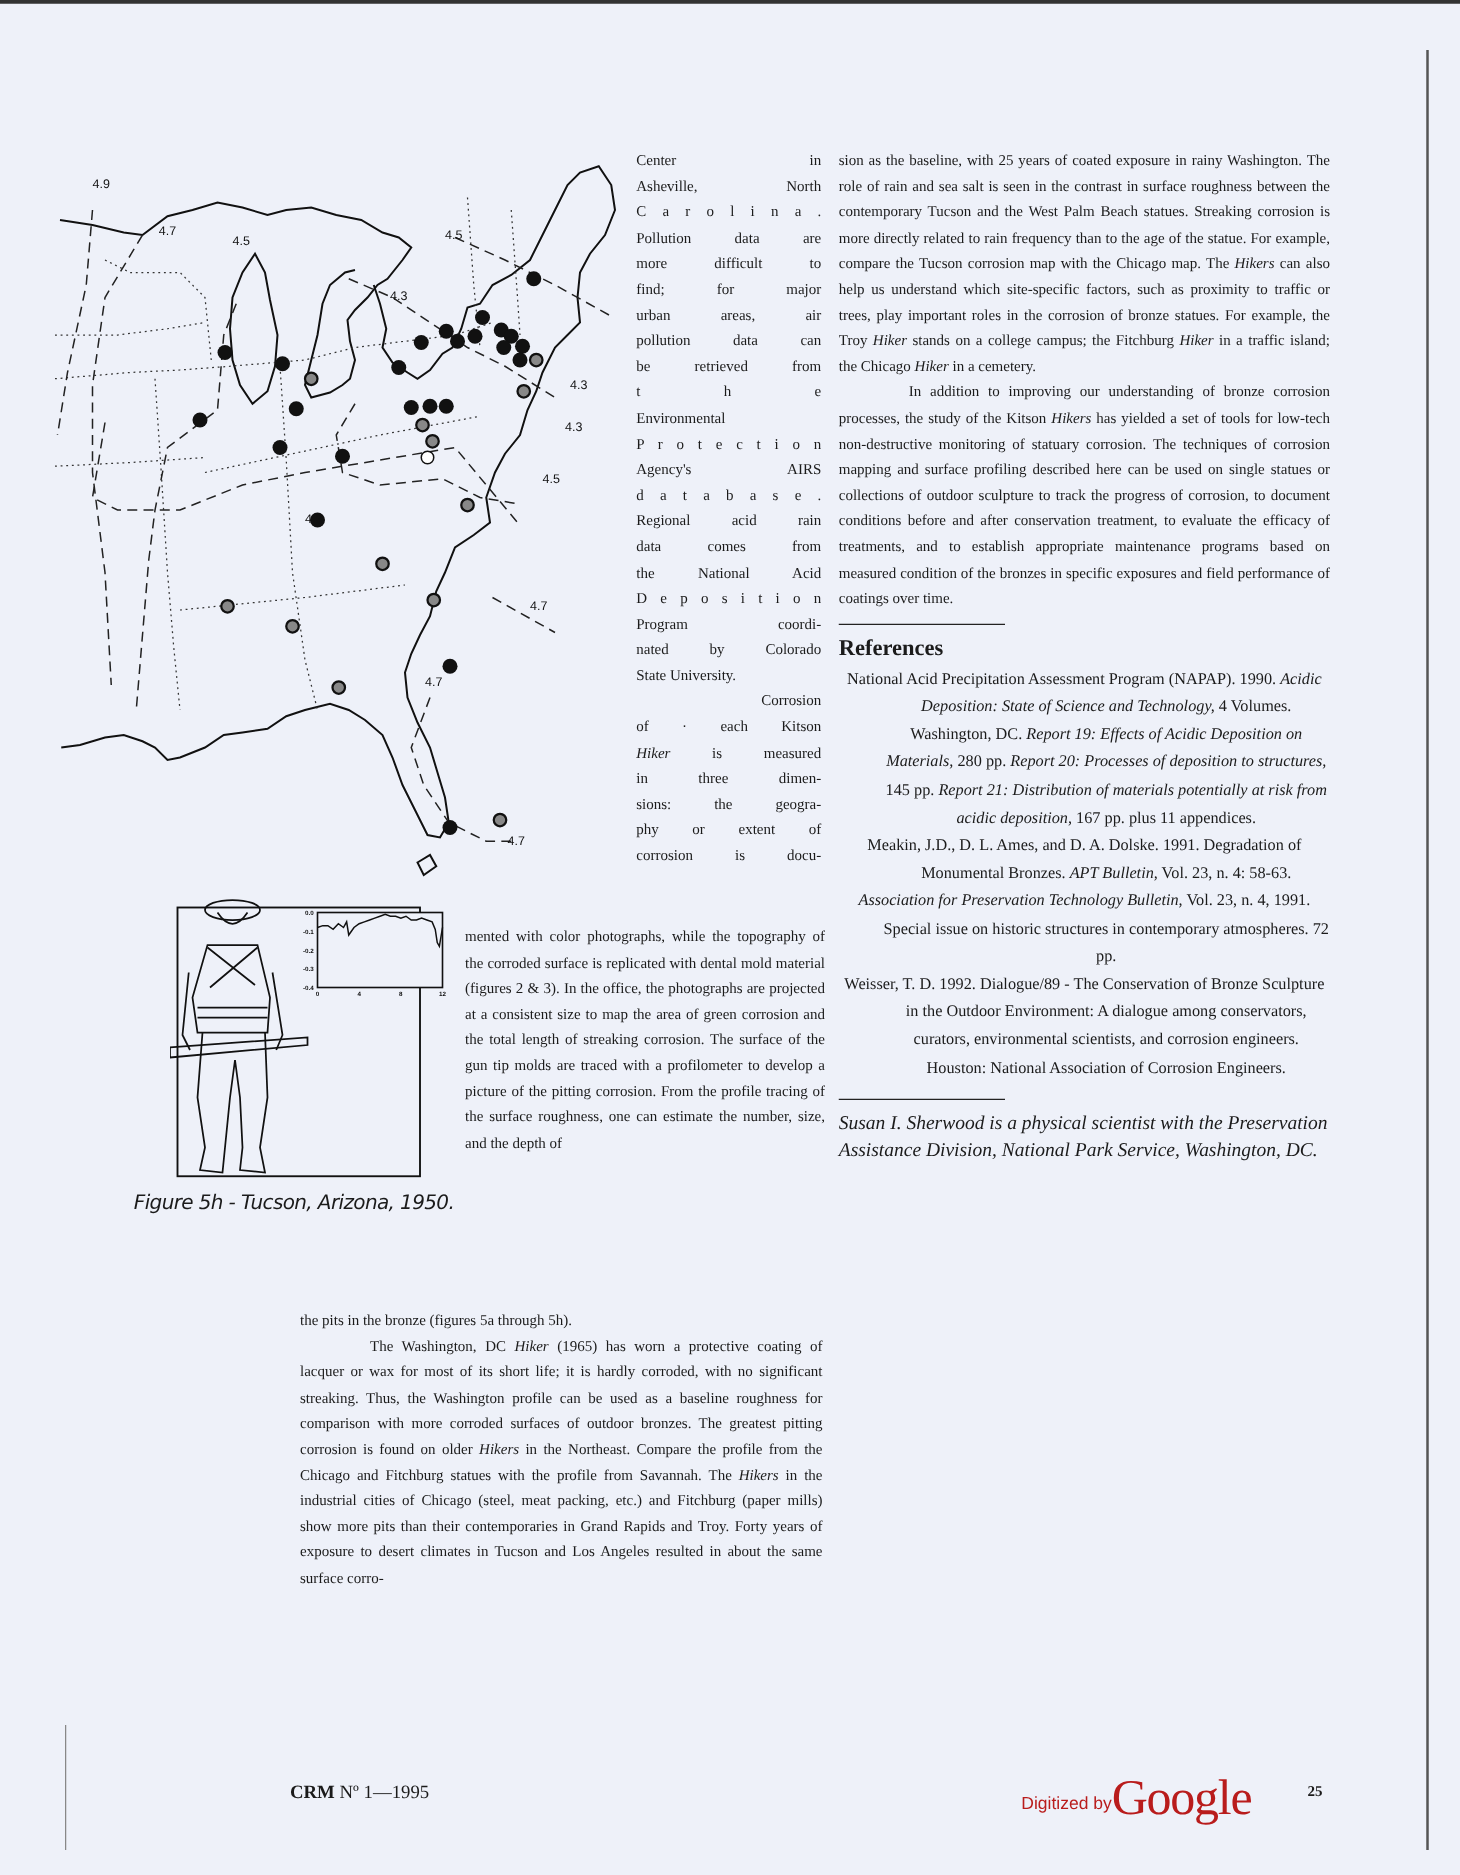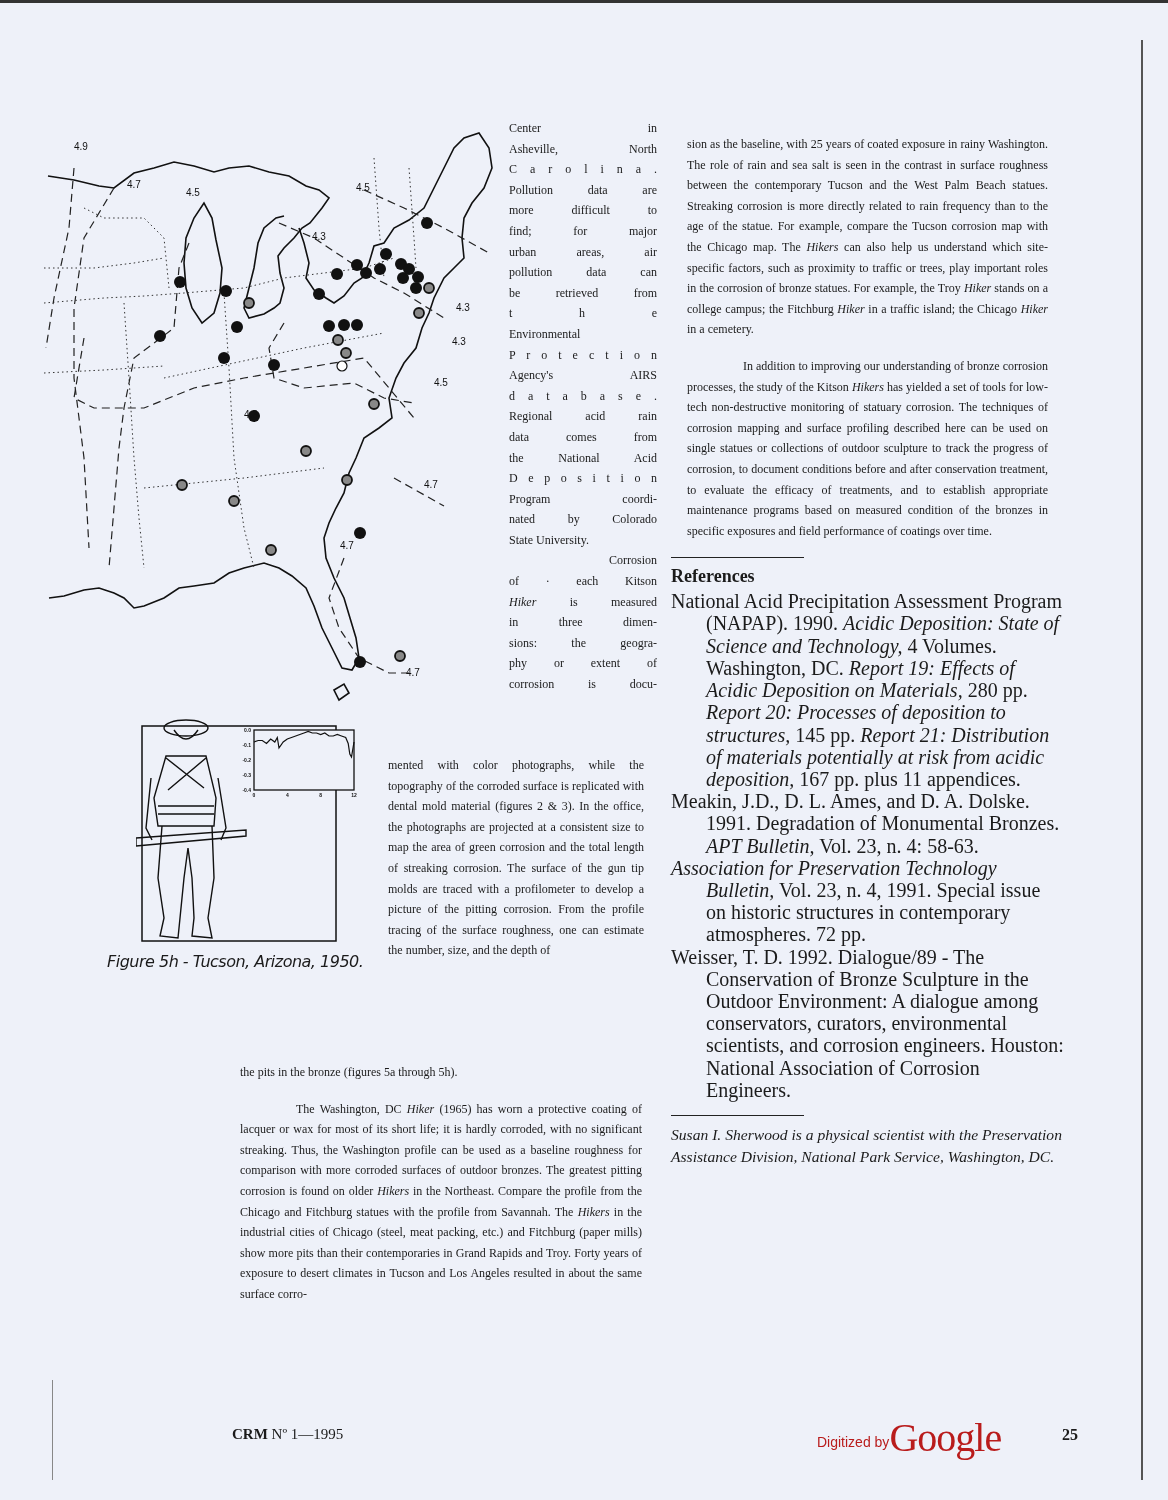--- a/index.html
+++ b/index.html
@@ -3,48 +3,48 @@
 <meta charset="utf-8">
 <style>
   html, body { margin:0; padding:0; }
   body { width:1168px; height:1500px; background:#eef1f9; position:relative; overflow:hidden;
          font-family:"Liberation Serif","DejaVu Serif",serif; color:#1b1b1b; }
   .topbar { position:absolute; left:0; top:0; width:1168px; height:3px; background:#333; }
   .vline-right { position:absolute; left:1141px; top:40px; width:2px; height:1440px; background:#555; }
   .vline-left { position:absolute; left:52px; top:1380px; width:1px; height:100px; background:#888; }
 
   .txt { font-size:12px; line-height:20.6px; text-align:justify; }
-  .txt p { margin:16px; }
+  .txt p { margin:0; }
   .indent { text-indent:56px; }
   em { font-style:italic; }
 
   .colA { position:absolute; left:509px; top:118px; width:148px; }
   .colA .spread { text-align:justify; text-align-last:justify; letter-spacing:0; }
   .colB-wide { position:absolute; left:372px; top:739px; width:288px; }
   .bottom-wide { position:absolute; left:245px; top:1046px; width:413px; }
   .colR { position:absolute; left:671px; top:118px; width:393px; }
 
   .rule { width:133px; height:1px; background:#222; margin:10px 0 8px 0; }
   .ref-head { font-weight:bold; font-size:18px; margin:2px 0 3px 0; }
-  .refs { font-size:20px; line-height:22.2px; text-align:left; }
+  .refs { font-size:13px; line-height:22.2px; text-align:center; }
   .ref { padding-left:35px; text-indent:-35px; margin:0; }
   .bio { font-style:italic; font-size:15.6px; line-height:22.5px; text-align:left; }
 
   .map { position:absolute; left:44px; top:128px; width:450px; height:590px; }
   .fig { position:absolute; left:136px; top:718px; width:225px; height:240px; }
   .caption { position:absolute; left:107px; top:952px; font-family:"DejaVu Sans",sans-serif;
              font-style:italic; font-size:16px; letter-spacing:-0.5px; }
 
   .footer-left { position:absolute; left:232px; top:1426px; font-size:15px;text-align:center; }
   .footer-left b { font-weight:bold; }
   .footer-google { position:absolute; left:817px; top:1414px; color:#b91c1c;
                    font-family:"Liberation Sans",sans-serif; }
   .footer-google .sm { font-size:14px; vertical-align:4px; }
   .footer-google .big { font-family:"Liberation Serif",serif; font-size:40px; letter-spacing:-1px; }
-  .pagenum { position:absolute; left:1046px; top:1426px; font-weight:bold; font-size:16px;margin-left:16px; }
+  .pagenum { position:absolute; left:1046px; top:1426px; font-weight:bold; font-size:12px; }
   svg text { font-family:"Liberation Sans",sans-serif; }
 </style>
 </head>
 <body>
 
 <div class="topbar"></div>
 <div class="vline-right"></div>
 <div class="vline-left"></div>
 
 <svg class="map" viewBox="0 0 450 590">

